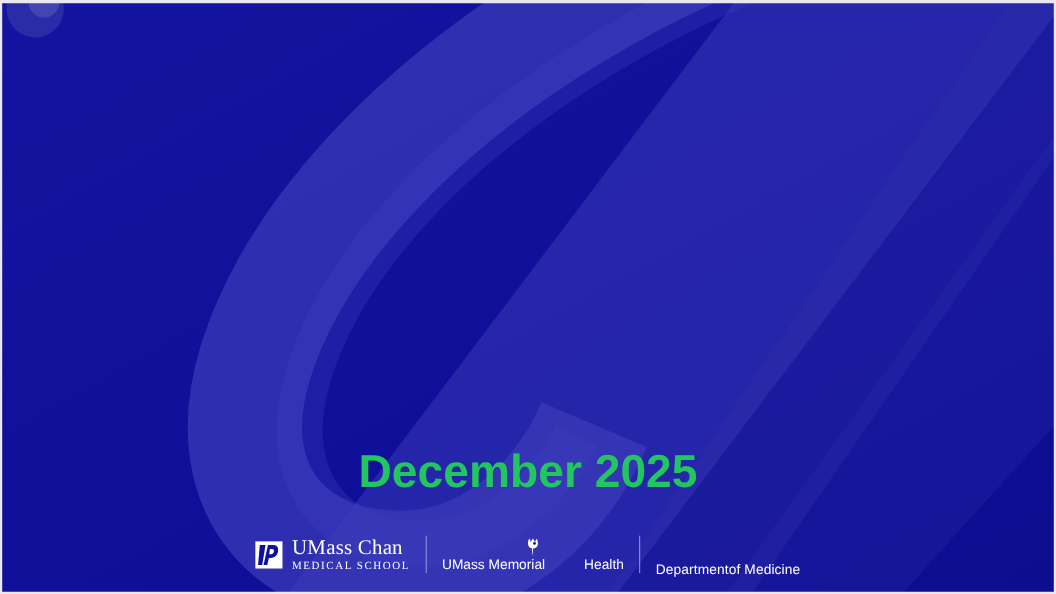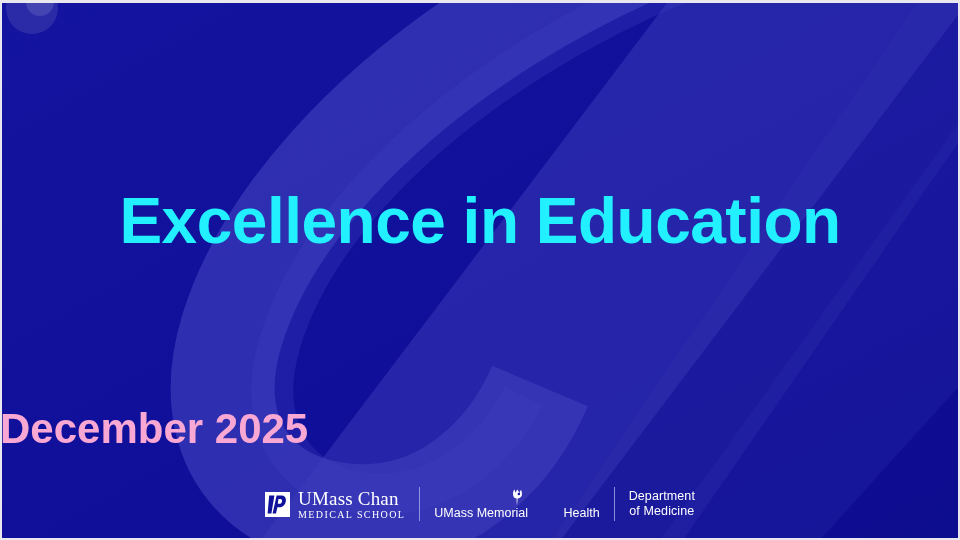--- a/index.html
+++ b/index.html
@@ -50,24 +50,25 @@
     color:#22f0ff;
     line-height:1.05;
     white-space:nowrap;
   }
 
   
   #date {
     position:absolute;
     left:0; right:0;
     top:406px;
+    text-align:center;
     z-index:20;
     font-size:42px;
     font-weight:bold;
-    color:#f9a8d4;
+    color:#22c55e;
     letter-spacing:0px;
     line-height:1.1;
   }
 
   
   #logo-lockup {
     position:absolute;
     left:0; right:0;
     bottom:14px;
     z-index:20;
@@ -135,22 +136,22 @@
     font-size:12.5px;
     color:#ffffff;
     line-height:1;
     white-space:nowrap;
   }
   #umass-memorial-word .bold { font-weight:normal; }
   #umass-memorial-word .light { font-weight:normal;margin-left:32px; }
 
   
   #dept-block {
-    flex-direction:column;
-    align-items:center;
+    flex-direction:row;
+    align-items:flex-end;
     justify-content:center;
   }
   #dept-line1, #dept-line2 {
     font-size:12.5px;
     color:#ffffff;
     line-height:1.22;
     letter-spacing:.1px;
     white-space:nowrap;
   }
 </style>
@@ -189,21 +190,20 @@
                C 250 444, 312 500, 392 494
                C 452 489, 500 444, 524 396" fill="none" stroke="#4040c0" stroke-width="42" stroke-linecap="butt" opacity="0.30"></path>
 
       <path d="M 1090 -60 L 1200 120 L 820 540 L 660 540 Z" fill="#2b2bab" opacity="0.30"></path>
 
       <circle cx="32" cy="8" r="26" fill="#ffffff" opacity="0.10"></circle>
       <circle cx="40" cy="2" r="14" fill="#ffffff" opacity="0.12"></circle>
     </g>
   </svg>
 
-  <div id="title">Excellence in Education</div>
 
   <div id="date">December 2025</div>
 
   <div id="logo-lockup">
 
     <div class="logo-block" id="umass-chan-block">
       <svg id="umass-chan-mark" viewBox="0 0 25 25" xmlns="http://www.w3.org/2000/svg">
         <rect x="0" y="0" width="25" height="25" fill="#ffffff"></rect>
         <path d="M4.2 3.4 L9.4 3.4 L6.4 21.6 L2.6 21.6 Z" fill="#10119b"></path>
         <path d="M11.6 3.4 L16.6 3.4 C19.6 3.4 21.4 5.6 20.8 9.2

